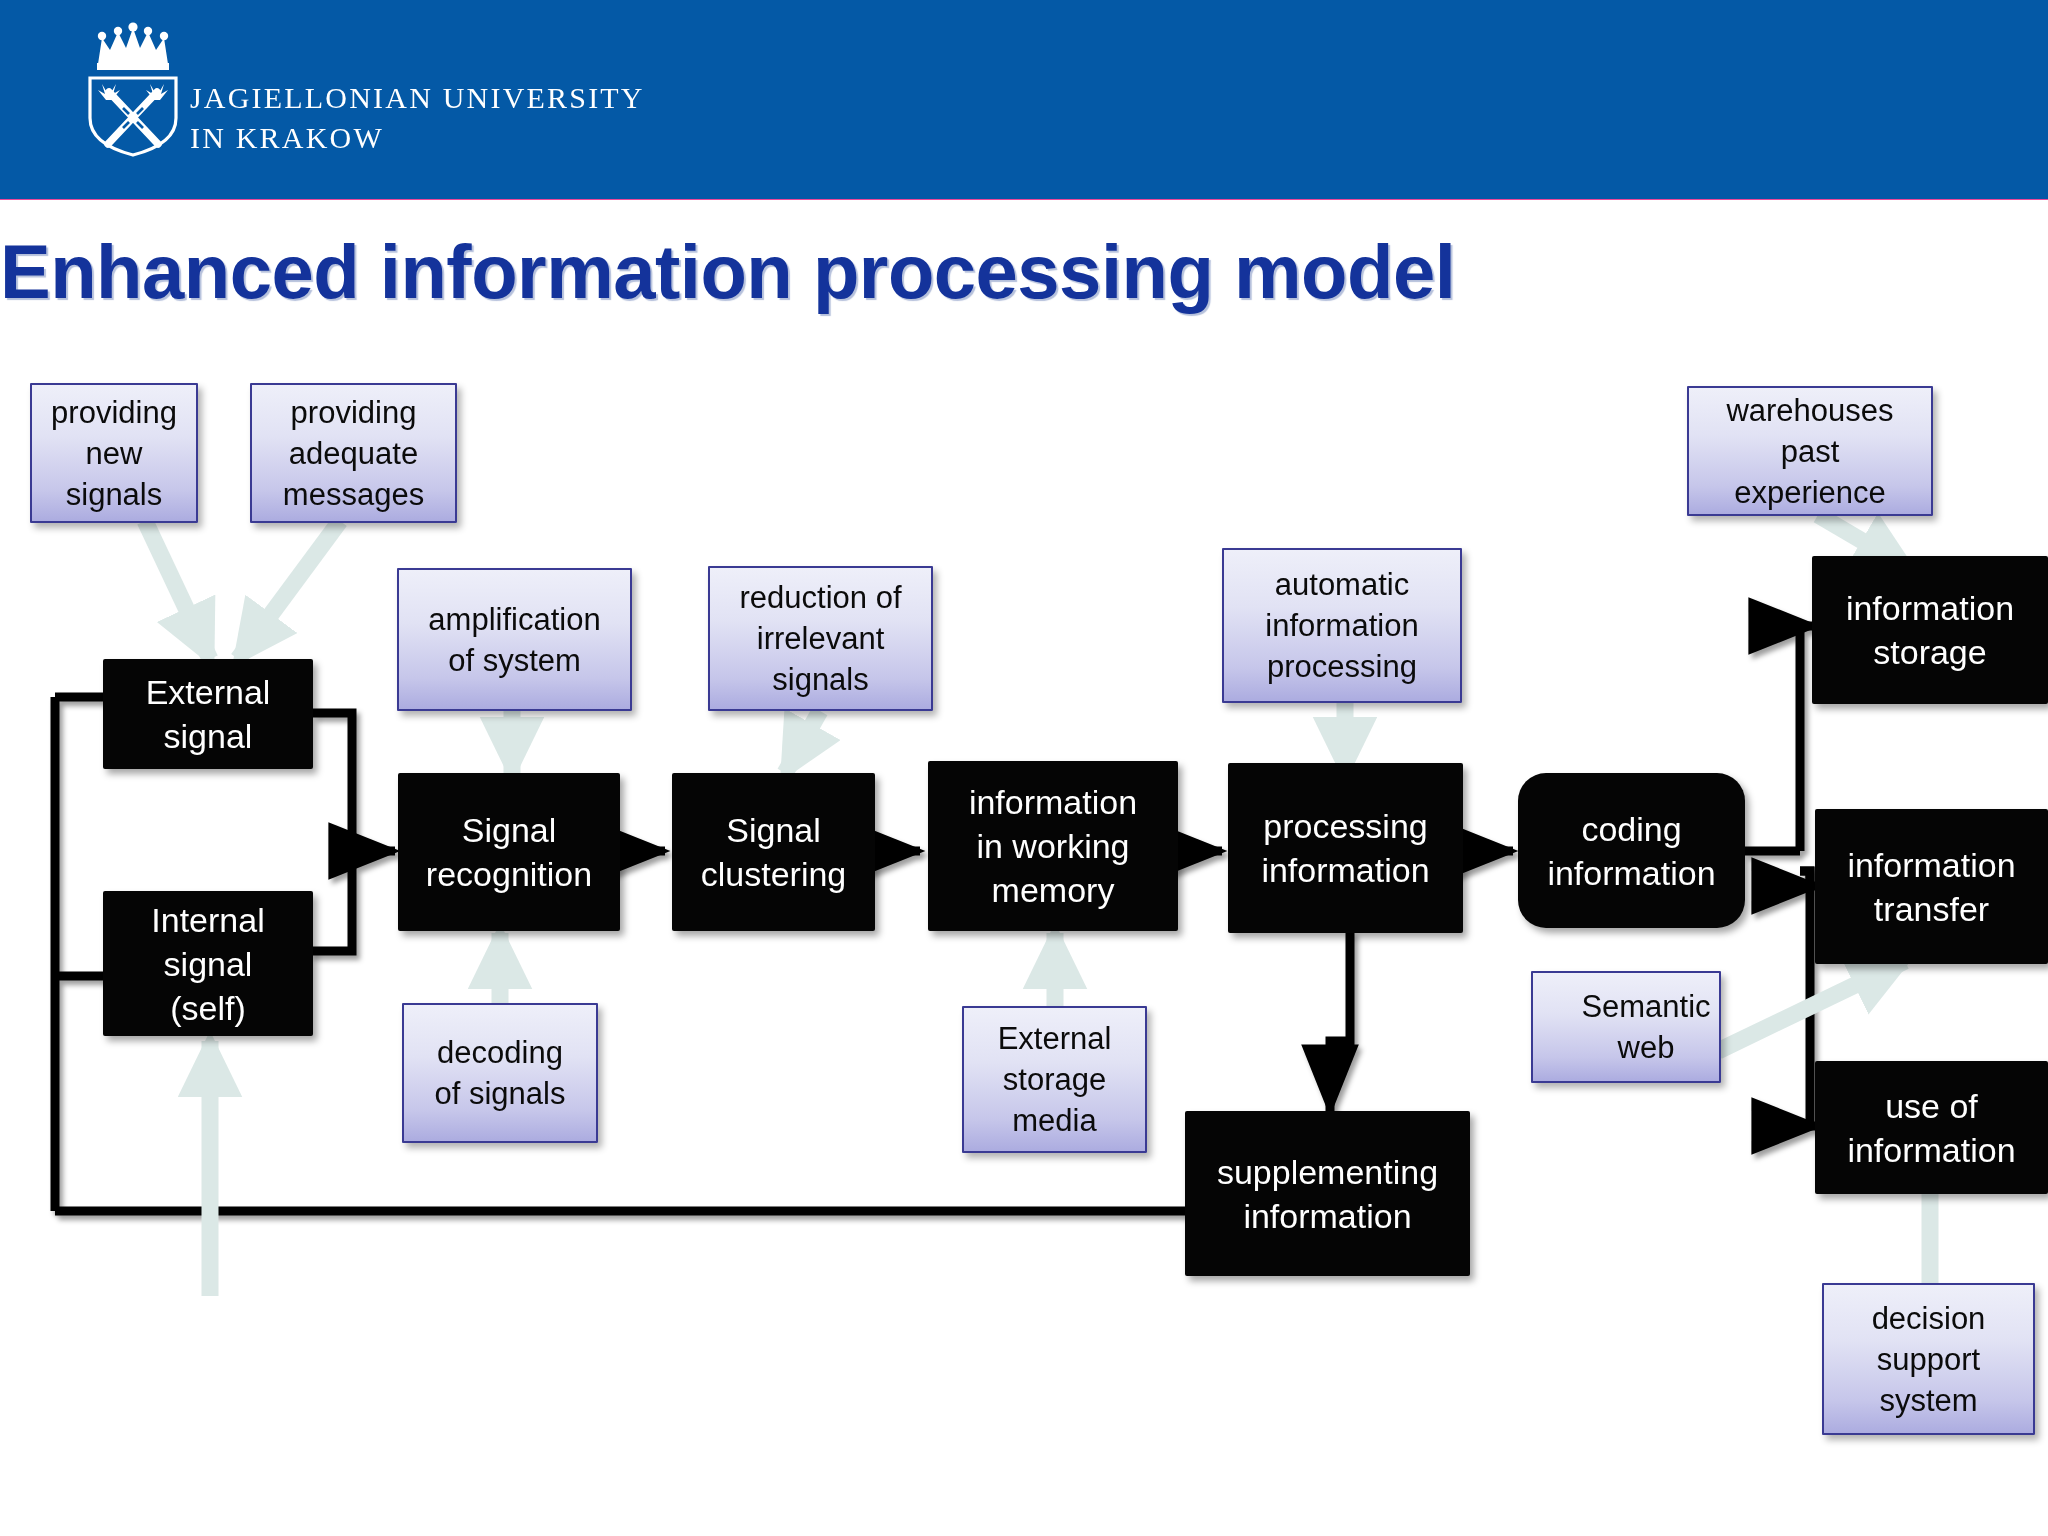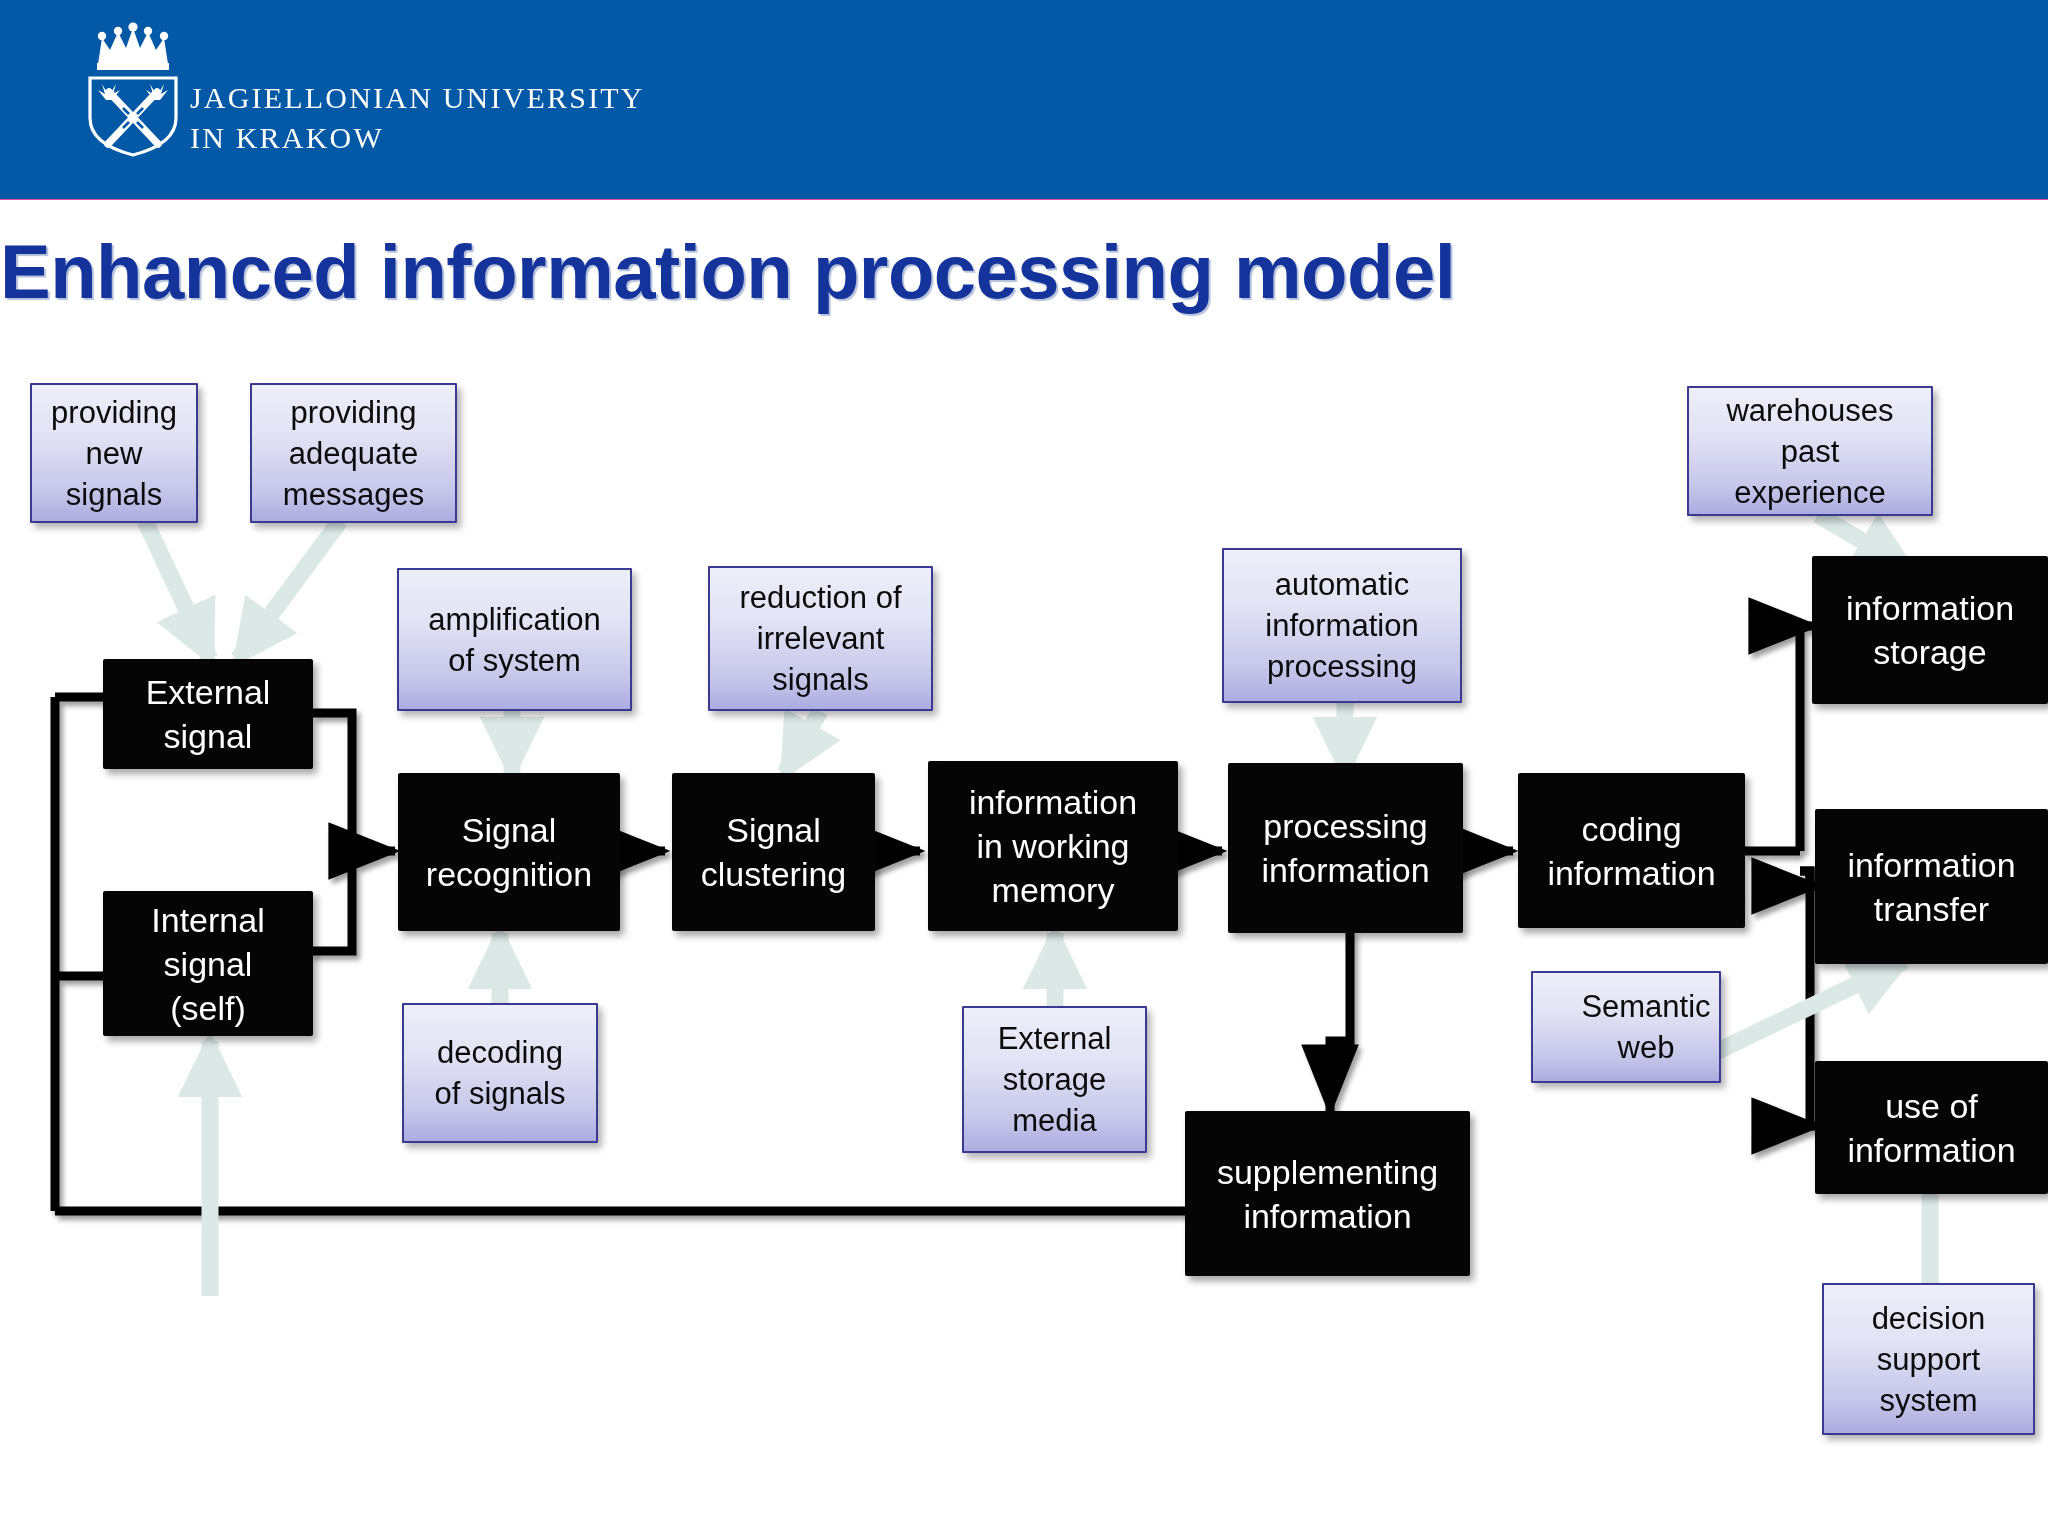--- a/index.html
+++ b/index.html
@@ -218,21 +218,21 @@
     <div class="node black" style="left:672px; top:752px; width:203px; height:158px;">Signal
 clustering</div>
 
     <div class="node black" style="left:928px; top:740px; width:250px; height:170px;">information
 in working
 memory</div>
 
     <div class="node black" style="left:1228px; top:742px; width:235px; height:170px;">processing
 information</div>
 
-    <div class="node black" style="left:1518px; top:752px; width:227px; height:155px;">coding
+    <div class="node black" style="left:1518px; top:752px; width:227px; height:155px;border-radius:28px;">coding
 information</div>
 
     <div class="node black" style="left:1812px; top:535px; width:236px; height:148px;">information
 storage</div>
 
     <div class="node black" style="left:1815px; top:788px; width:233px; height:155px;">information
 transfer</div>
 
     <div class="node black" style="left:1815px; top:1040px; width:233px; height:133px;">use of
 information</div>

